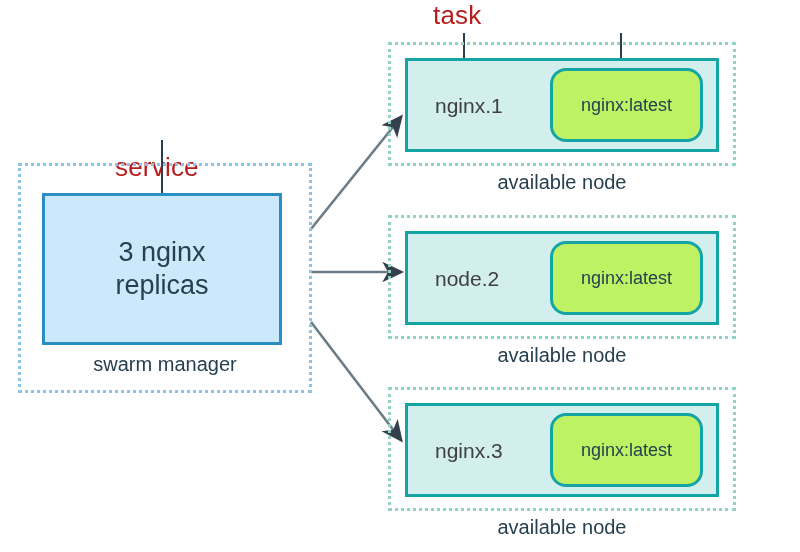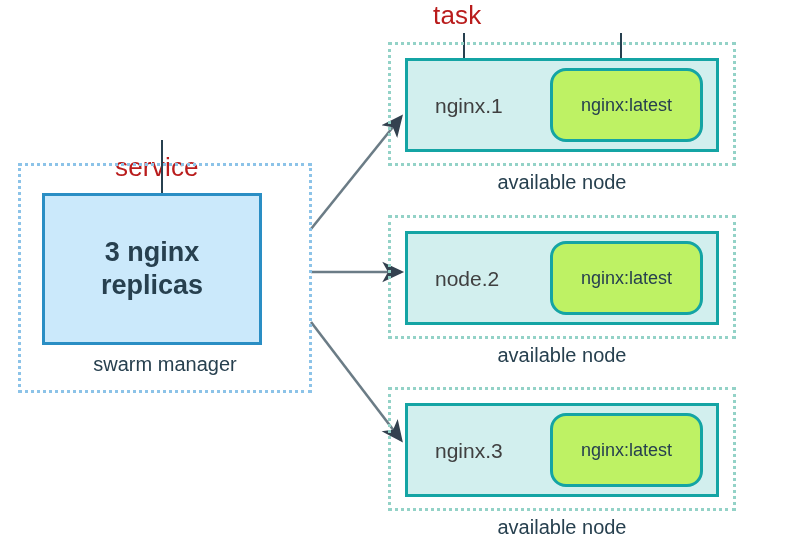--- a/index.html
+++ b/index.html
@@ -140,21 +140,21 @@
   <div class="annot-label" style="left:115px; top:107px;margin-top:45px;">service</div>
   <div class="leader-line" style="left:161px; top:140px; height:68px;"></div>
 
   <div class="annot-label" style="left:433px; top:0px;">task</div>
   <div class="leader-line" style="left:463px; top:33px; height:81px;"></div>
 
   <div class="leader-line" style="left:620px; top:33px; height:57px;"></div>
 
   <div class="group-box group-manager" style="left:18px; top:163px; width:294px; height:230px;"></div>
 
-  <div class="service-box" style="left:42px; top:193px; width:220px; height:152px;font-weight:bold;">
+  <div class="service-box" style="left:42px; top:193px; width:240px; height:152px;">
     <div class="service-text">3 nginx
 replicas</div>
   </div>
 
   <div class="caption" style="left:18px; top:354px; width:294px;">swarm manager</div>
 
   <div class="group-box group-node" style="left:388px; top:42px; width:348px; height:124px;"></div>
 
   <div class="task-box" style="left:405px; top:58px; width:314px; height:94px;">
     <div class="task-name">nginx.1</div>

